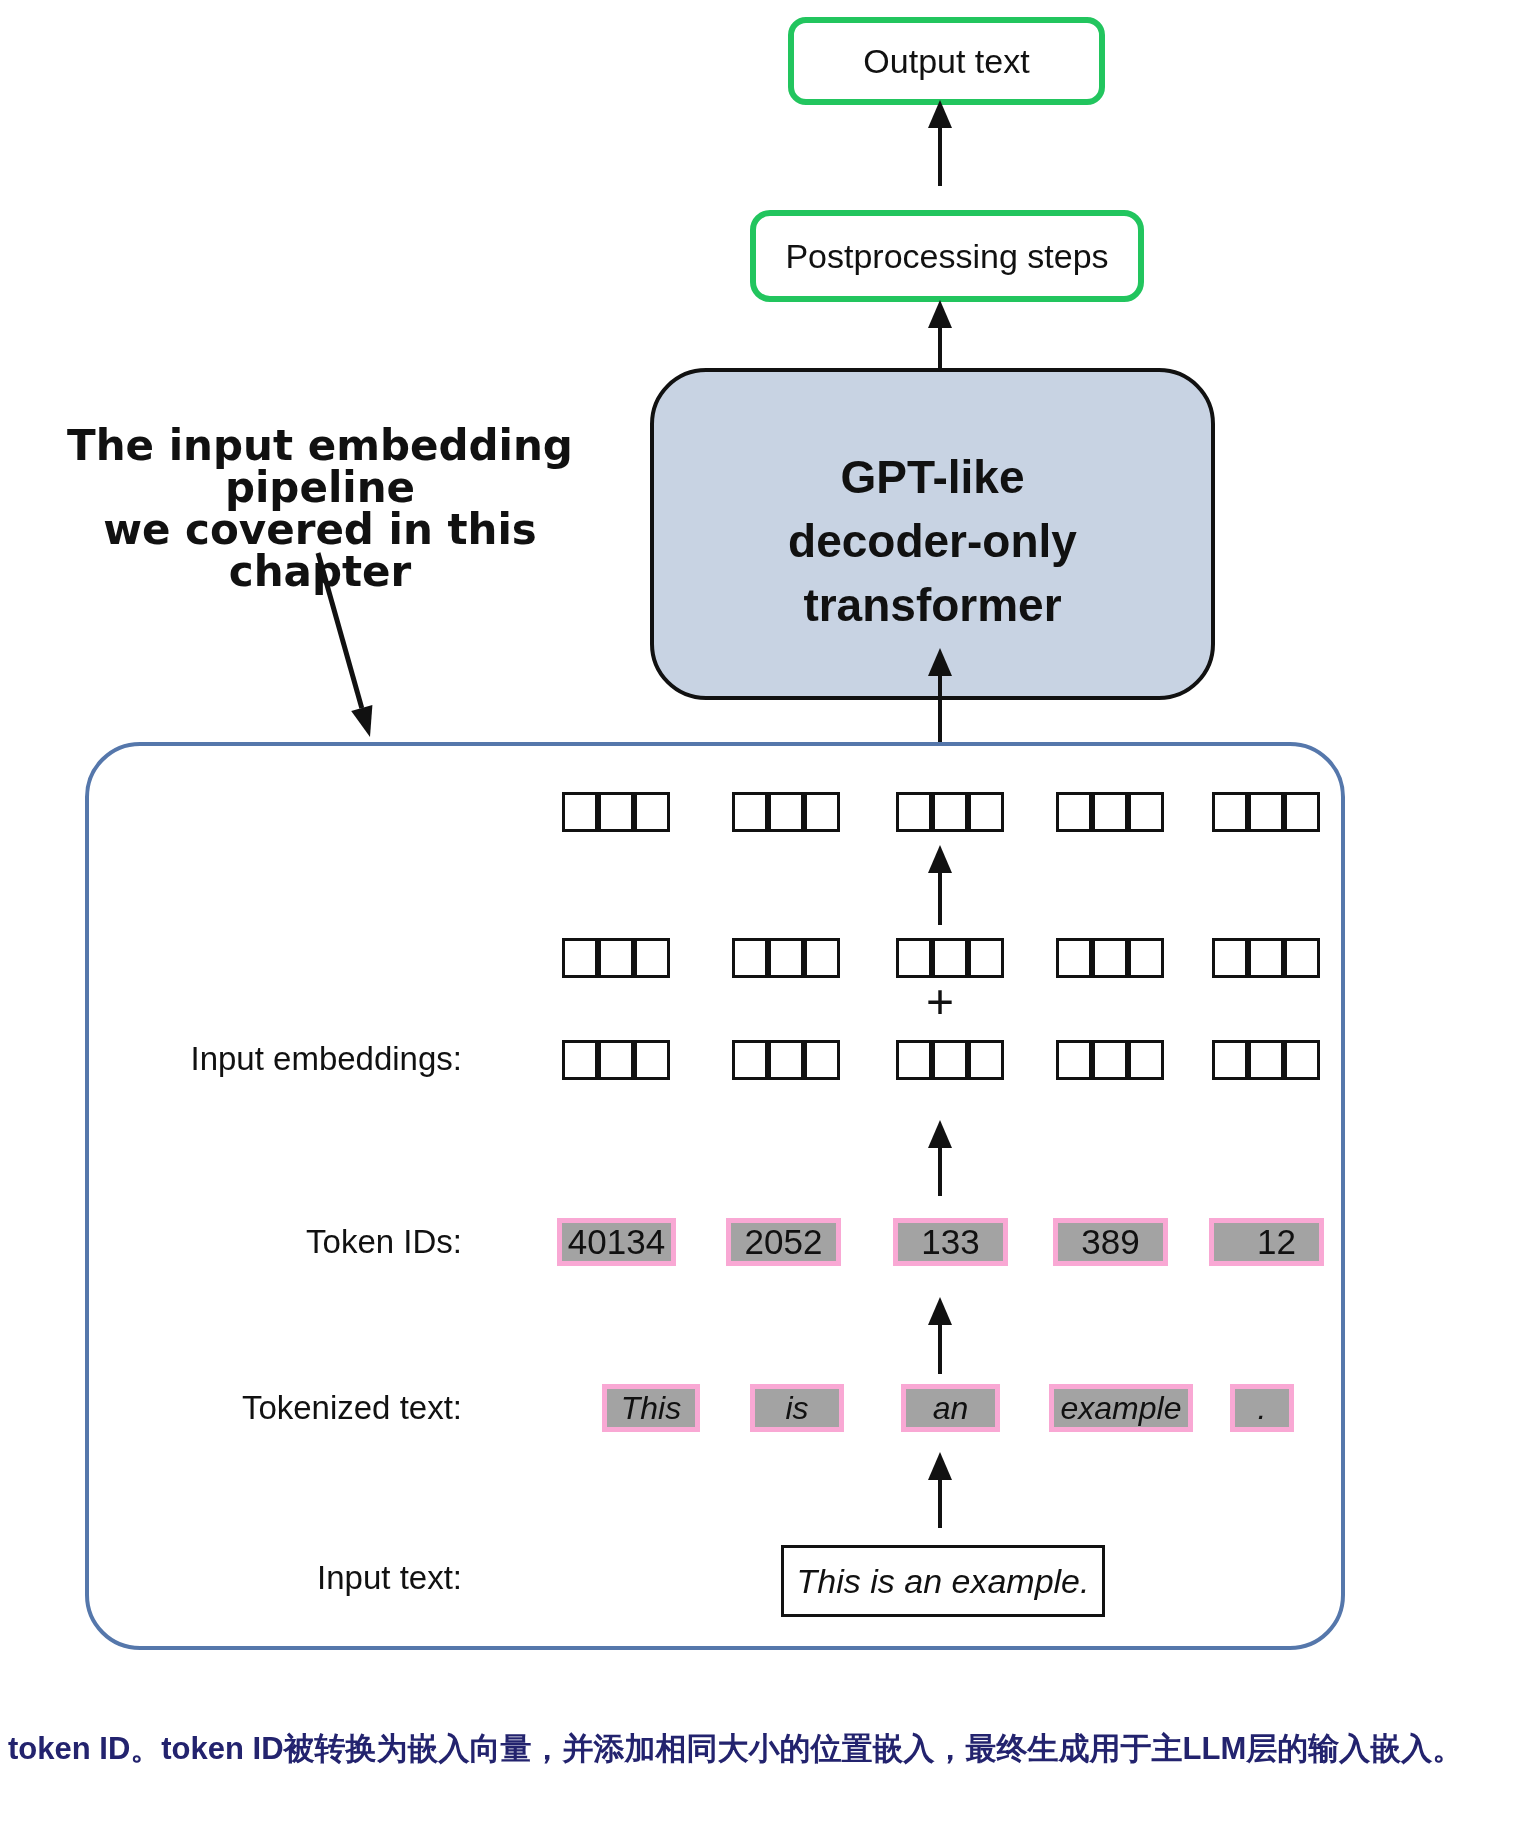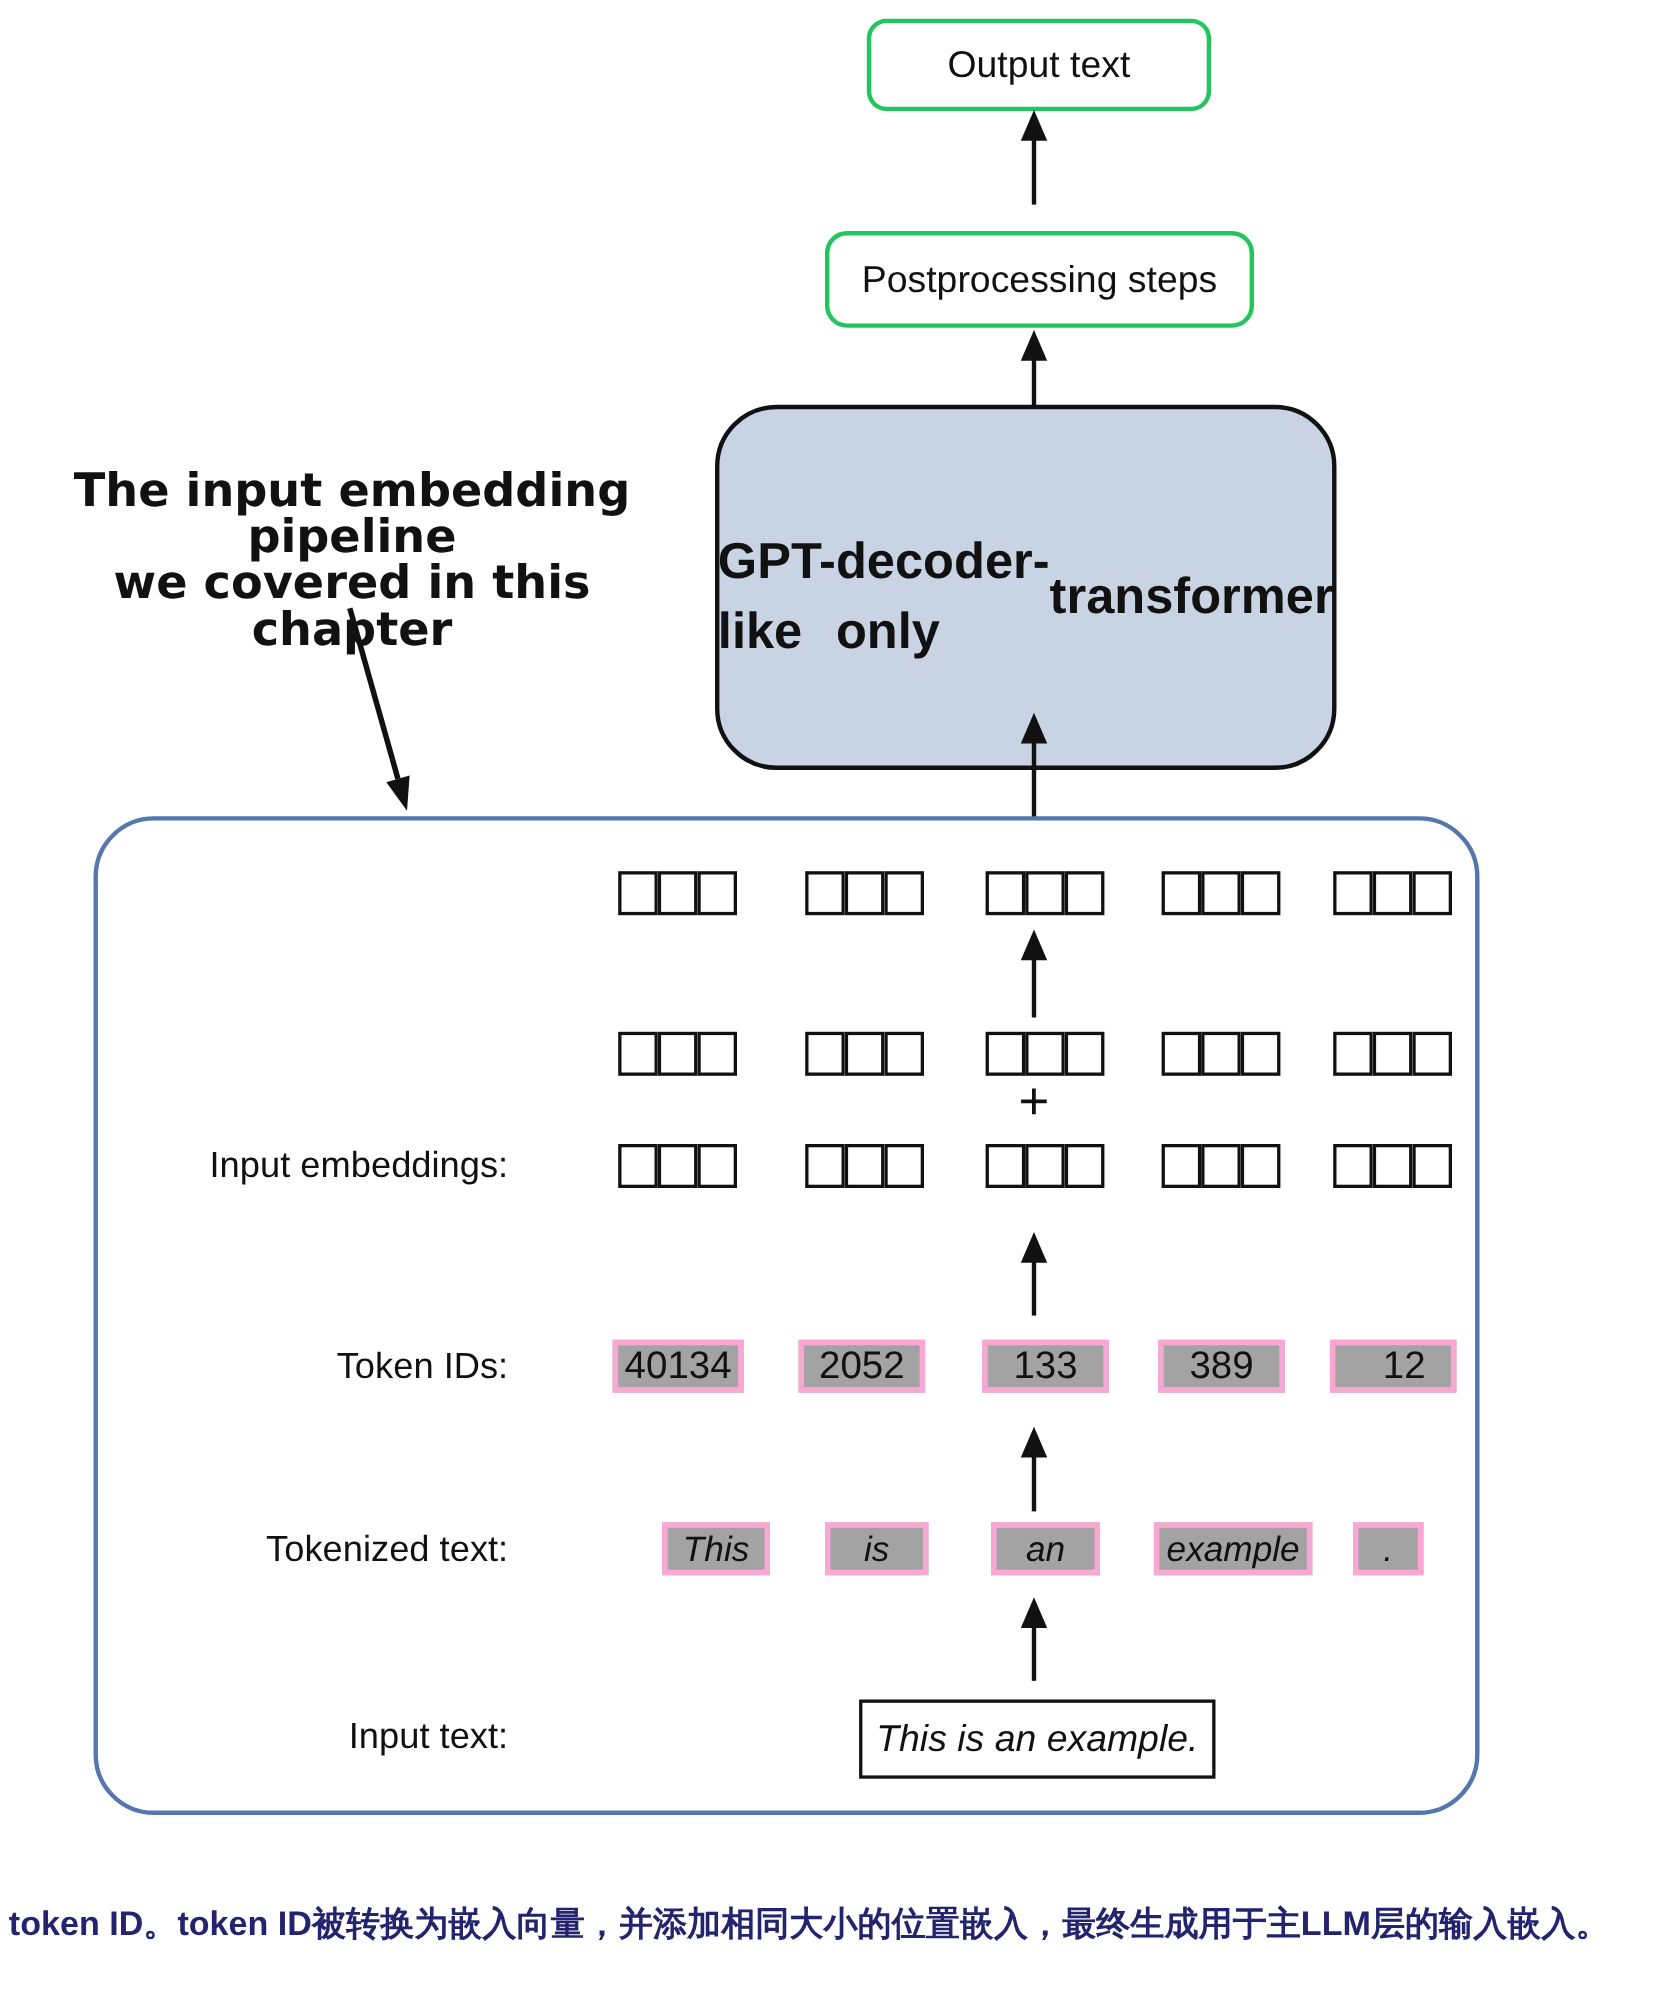--- a/index.html
+++ b/index.html
@@ -1,25 +1,25 @@
 <!DOCTYPE html>
 <html><head>
 <meta charset="utf-8">
 <style>
   html,body{margin:0;padding:0;background:#ffffff;}
   #canvas{position:relative;width:1514px;height:1822px;background:#ffffff;overflow:hidden;
           font-family:"Liberation Sans","DejaVu Sans",sans-serif;color:#111;}
 
   
   .node{position:absolute;display:flex;align-items:center;justify-content:center;
-        background:#fff;border:4px solid #22c55e;border-radius:18px;font-size:34px;}
+        background:#fff;border:6px solid #22c55e;border-radius:18px;font-size:34px;}
   #output-box{left:788px;top:17px;width:305px;height:76px;}
   #postprocessing-box{left:750px;top:210px;width:382px;height:80px;border-radius:20px;}
   #gpt-box{left:650px;top:368px;width:565px;height:332px;border-radius:56px;
-           background:#c8d3e3;border:4px solid #111;
+           background:#c8d3e3;border:4px solid #111;flex-direction:column;
            font-size:46px;font-weight:bold;line-height:64px;padding-top:14px;box-sizing:border-box;}
 
   
   .arrow-up{position:absolute;width:24px;display:flex;flex-direction:column;align-items:center;}
   .arrow-up .head{width:0;height:0;border-left:12px solid transparent;
                   border-right:12px solid transparent;border-bottom:28px solid #111;}
   .arrow-up .shaft{width:4px;flex:1;background:#111;margin-top:-4px;}
   #arrow-post-out{left:928px;top:100px;height:86px;}
   #arrow-gpt-post{left:928px;top:300px;height:126px;}
   #arrow-emb-gpt{left:928px;top:648px;height:137px;}

